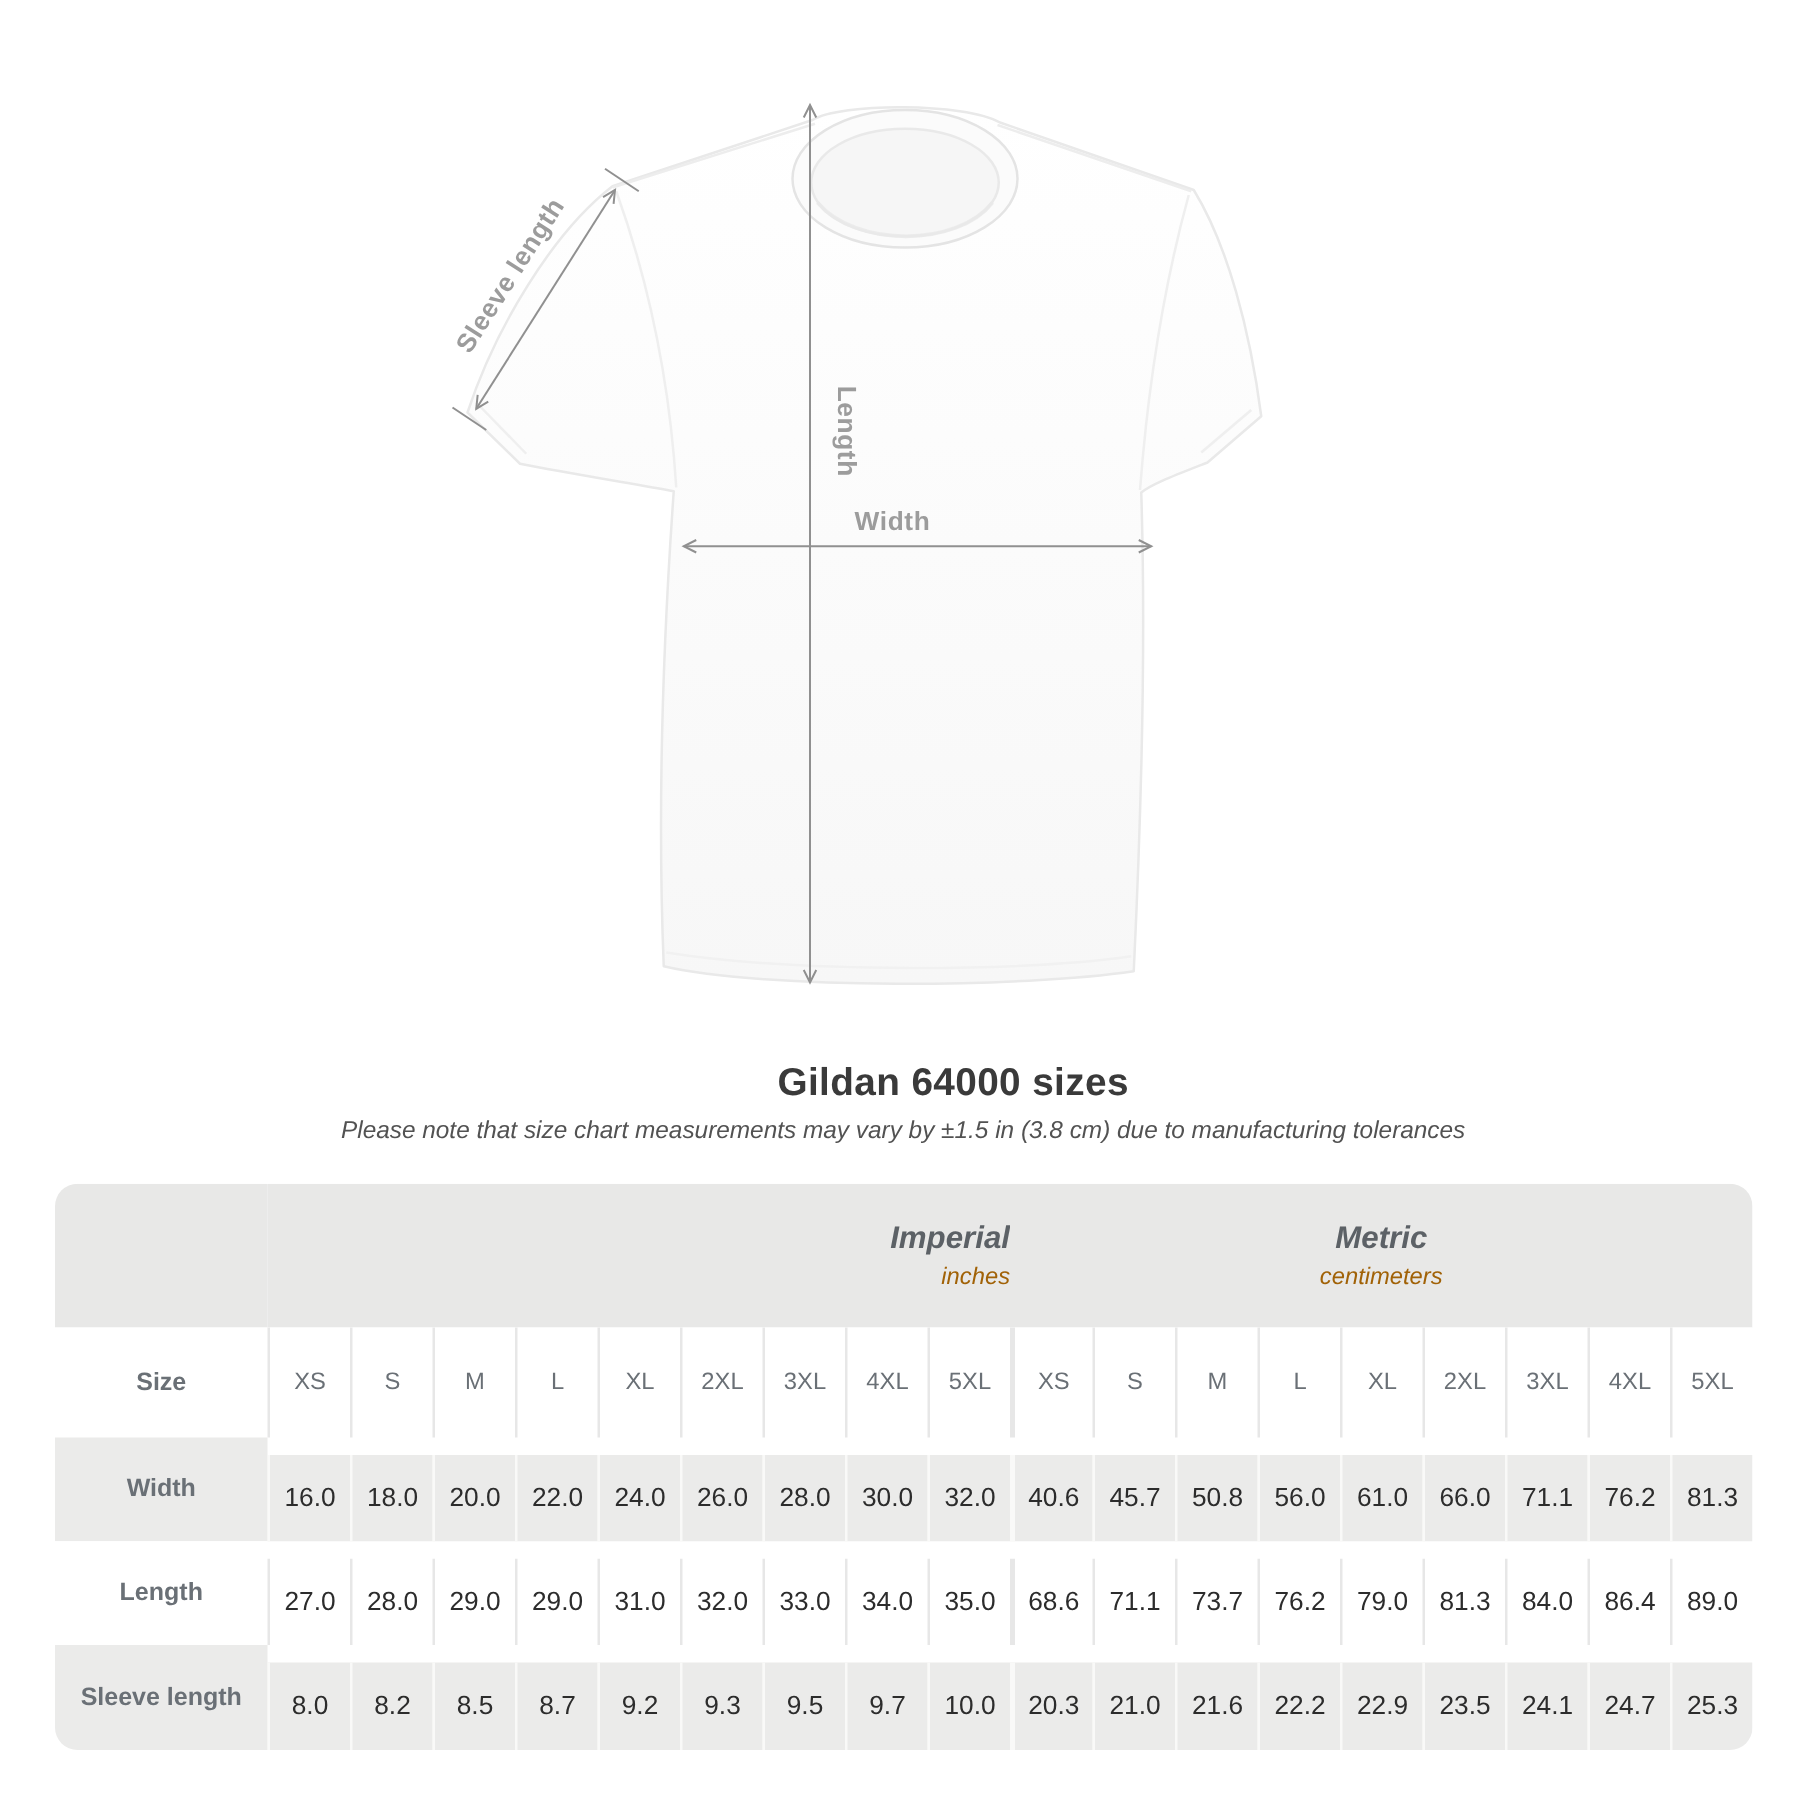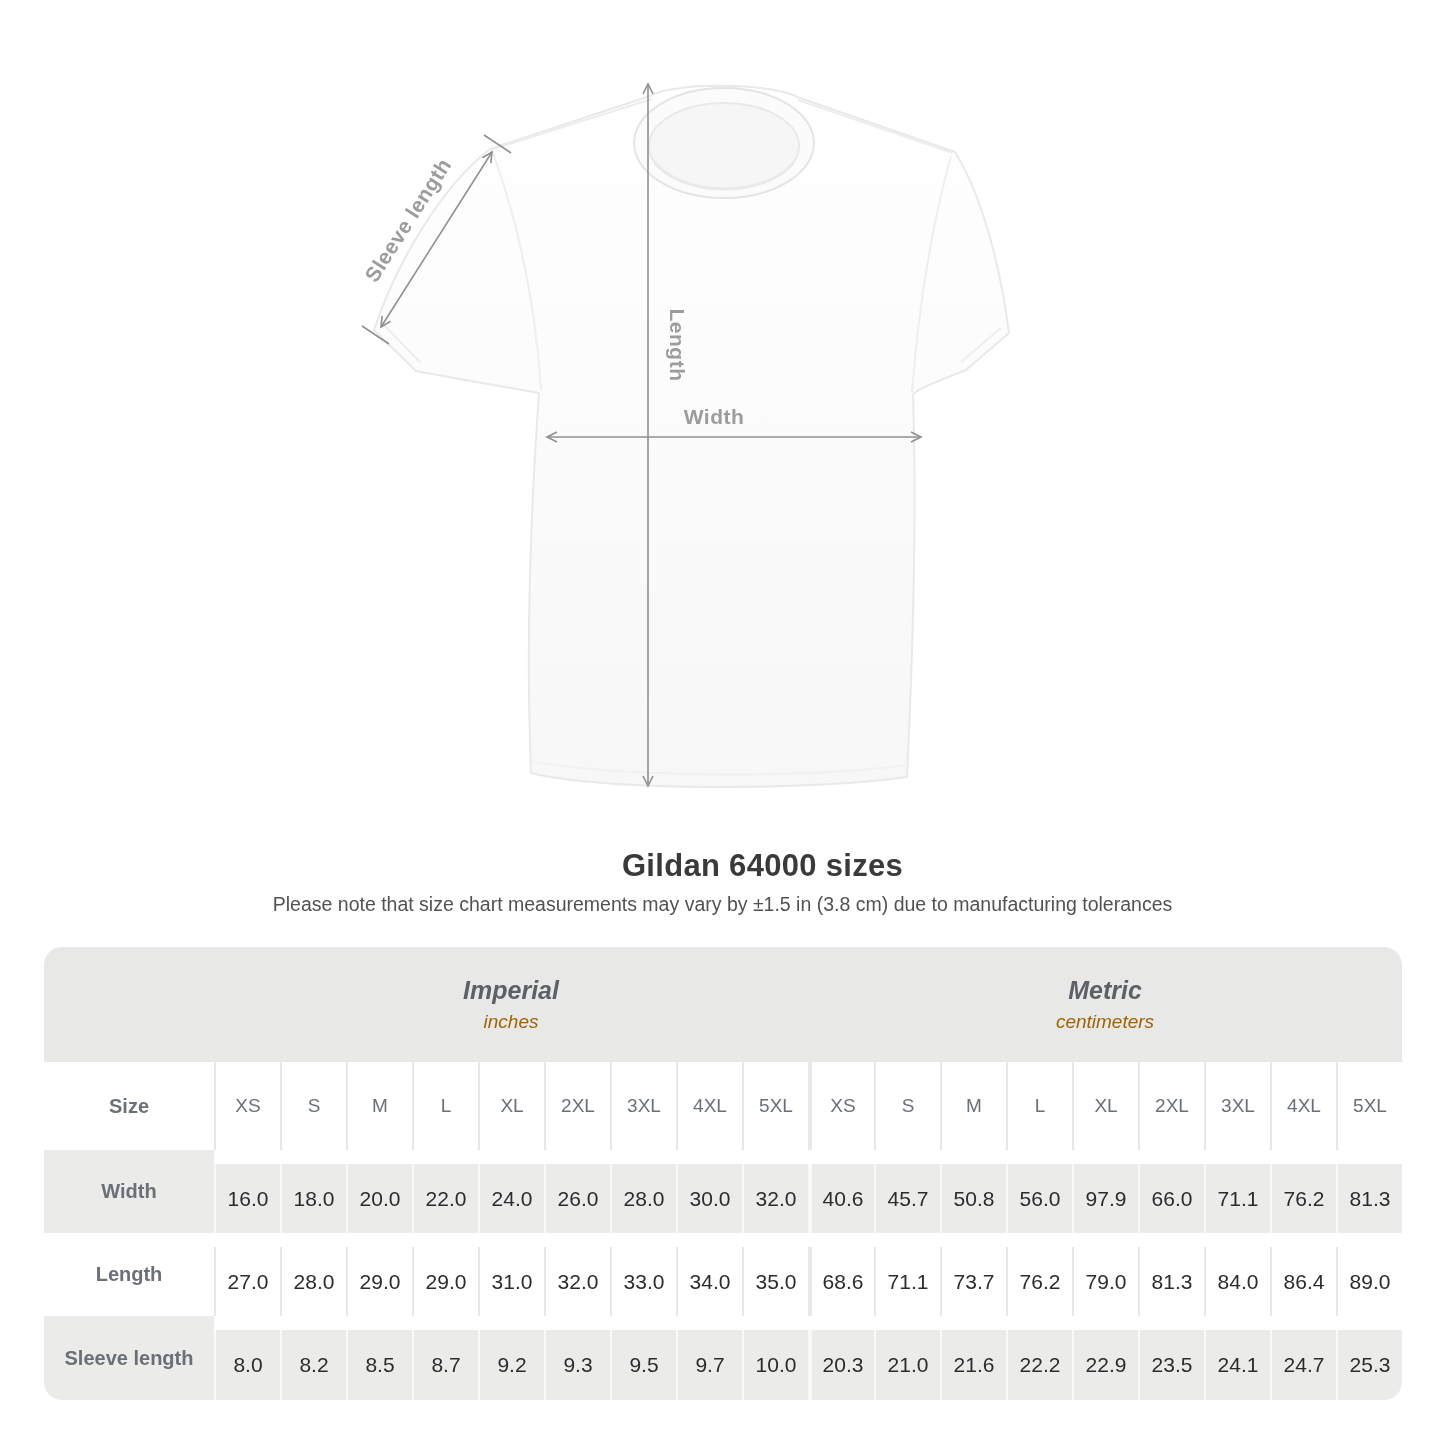--- a/index.html
+++ b/index.html
@@ -6,37 +6,37 @@
   body{font-family:"Liberation Sans","DejaVu Sans",sans-serif;}
   .canvas{position:relative;width:1445px;height:1445px;background:#ffffff;overflow:hidden;}
 
   
   .page-title{
     position:absolute;left:0;top:848px;width:1445px;text-align:center;
     font-size:31px;font-weight:bold;color:#3a3a3a;letter-spacing:.3px;margin-left:40px;
   }
   .page-subtitle{
     position:absolute;left:0;top:893px;width:1445px;text-align:center;
-    font-size:19.5px;color:#525252;
+    font-size:19.5px;font-style:italic;color:#525252;
   }
 
   
   .size-table{
     position:absolute;left:44px;top:947px;width:1358px;height:453px;
     border-radius:18px;overflow:hidden;
     display:grid;
     grid-template-columns:170px repeat(18,1fr);
     grid-template-rows:115px 88px 83px 83px 84px;
   }
   .cell{display:flex;align-items:center;justify-content:center;}
   .hdr{background:#e8e8e7;flex-direction:column;gap:6px;}
   .hdr .sec-label{font-size:25px;font-weight:bold;font-style:italic;color:#5c6166;}
   .hdr .sec-unit{font-size:19px;font-style:italic;color:#a16207;}
   .h-corner{grid-column:1;}
-  .h-imperial{grid-column:2/11;}
+  .h-imperial{grid-column:2/11;align-items:flex-end;}
   .h-metric{grid-column:11/20;}
 
   .r-white{background:#ffffff;}
   .r-gray{background:#ebebea;}
   .r-white.data{border-left:2px solid #e7e7e7;}
   .r-gray.data{border-left:2px solid #f9f9f8;}
   .data.metric-start{border-left-width:4px;}
 
   .size-head{font-size:19px;font-weight:normal;color:#6a7076;}
   .row-label{font-size:20px;font-weight:bold;color:#6a7076;}
@@ -135,21 +135,21 @@
     <div class="cell r-gray data value">22.0</div>
     <div class="cell r-gray data value">24.0</div>
     <div class="cell r-gray data value">26.0</div>
     <div class="cell r-gray data value">28.0</div>
     <div class="cell r-gray data value">30.0</div>
     <div class="cell r-gray data value">32.0</div>
     <div class="cell r-gray data value metric-start">40.6</div>
     <div class="cell r-gray data value">45.7</div>
     <div class="cell r-gray data value">50.8</div>
     <div class="cell r-gray data value">56.0</div>
-    <div class="cell r-gray data value">97.9</div>
+    <div class="cell r-gray data value">61.0</div>
     <div class="cell r-gray data value">66.0</div>
     <div class="cell r-gray data value">71.1</div>
     <div class="cell r-gray data value">76.2</div>
     <div class="cell r-gray data value">81.3</div>
 
     <div class="cell r-white row-label">Length</div>
     <div class="cell r-white data value">27.0</div>
     <div class="cell r-white data value">28.0</div>
     <div class="cell r-white data value">29.0</div>
     <div class="cell r-white data value">29.0</div>

